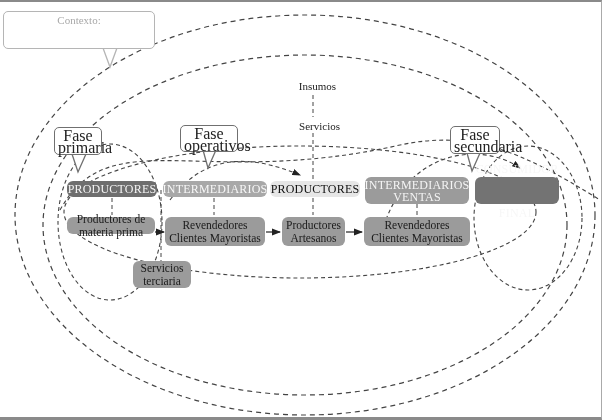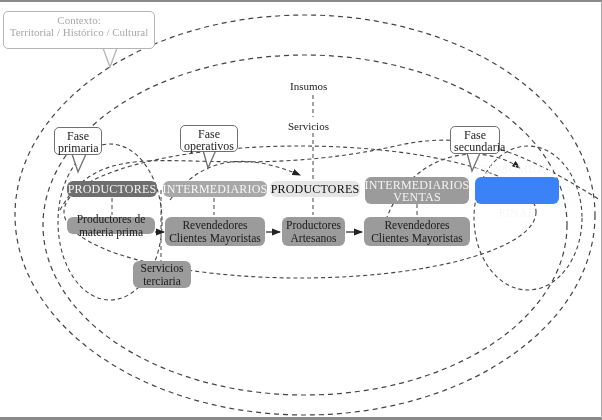--- a/index.html
+++ b/index.html
@@ -5,23 +5,23 @@
   html, body { margin:0; padding:0; background:#ffffff; }
   body { width:602px; height:420px; position:relative; overflow:hidden; font-family:"Liberation Serif", "DejaVu Serif", serif; }
   #frame { position:absolute; left:0; top:0; width:602px; height:420px; box-sizing:border-box; border-top:2px solid #8a8a8a; border-bottom:3px solid #8a8a8a; border-right:1px solid #aaaaaa; }
   svg#diagram { position:absolute; left:0; top:0; }
   .node { position:absolute; display:flex; align-items:center; justify-content:center; border-radius:6px; font-size:11.5px; line-height:13px; box-sizing:border-box; }
   .cat { font-size:12px; letter-spacing:0.2px; }
   .dark { background:#6e6e6e; color:#f4f4f4; }
   .mid { background:#a8a8a8; color:#f7f7f7; }
   .pale { background:#e6e6e6; color:#111; }
   .grey { background:#9b9b9b; color:#1a1a1a; }
-  .light { background:#3b82f6; color:#f7f7f7;gap:32px; }
-  .label { position:absolute; font-size:11px; color:#222; text-align:left; }
-  .bubble { position:absolute; background:#fff; border:1.5px solid #707070; border-radius:5px; font-size:12px; line-height:12px; text-align:center; color:#222; box-sizing:border-box; padding:2px 3px; }
+  .light { background:#737373; color:#f7f7f7;gap:32px; }
+  .label { position:absolute; font-size:11px; color:#222; text-align:right; }
+  .bubble { position:absolute; background:#fff; border:1.5px solid #707070; border-radius:5px; font-size:16px; line-height:12px; text-align:center; color:#222; box-sizing:border-box; padding:2px 3px; }
   .bubble.ctx { border-color:#b5b5b5; color:#a8a8a8; font-size:11px; line-height:12px; }
 </style>
 </head>
 <body>
 
 <div id="frame"></div>
 
 <svg id="diagram" width="602" height="420">
   <defs>
     <marker id="arrow" markerWidth="8" markerHeight="6" refX="7" refY="3" orient="auto">
@@ -68,21 +68,20 @@
   <g fill="#fff" stroke="#707070" stroke-width="1.3">
     <path d="M72,154 L78,172 L86,154"></path>
     <path d="M203,150 L208,168 L216,150"></path>
     <path d="M467,153 L472,171 L480,153"></path>
   </g>
   <path d="M103,48 L110,67 L117,48" fill="#fff" stroke="#b5b5b5" stroke-width="1.3"></path>
 </svg>
 
 <div class="bubble ctx" style="left:3px; top:11px; width:152px; height:38px;">
   <div>Contexto:</div>
-  <div>Territorial / Histórico / Cultural</div>
 </div>
 
 <div class="label" style="left:290px; top:80px; width:46px;">Insumos</div>
 <div class="label" style="left:288px; top:120px; width:52px;">Servicios</div>
 
 <div class="bubble" style="left:54px; top:127px; width:48px; height:28px;">
   <div>Fase</div>
   <div>primaria</div>
 </div>
 <div class="bubble" style="left:180px; top:125px; width:58px; height:27px;">

